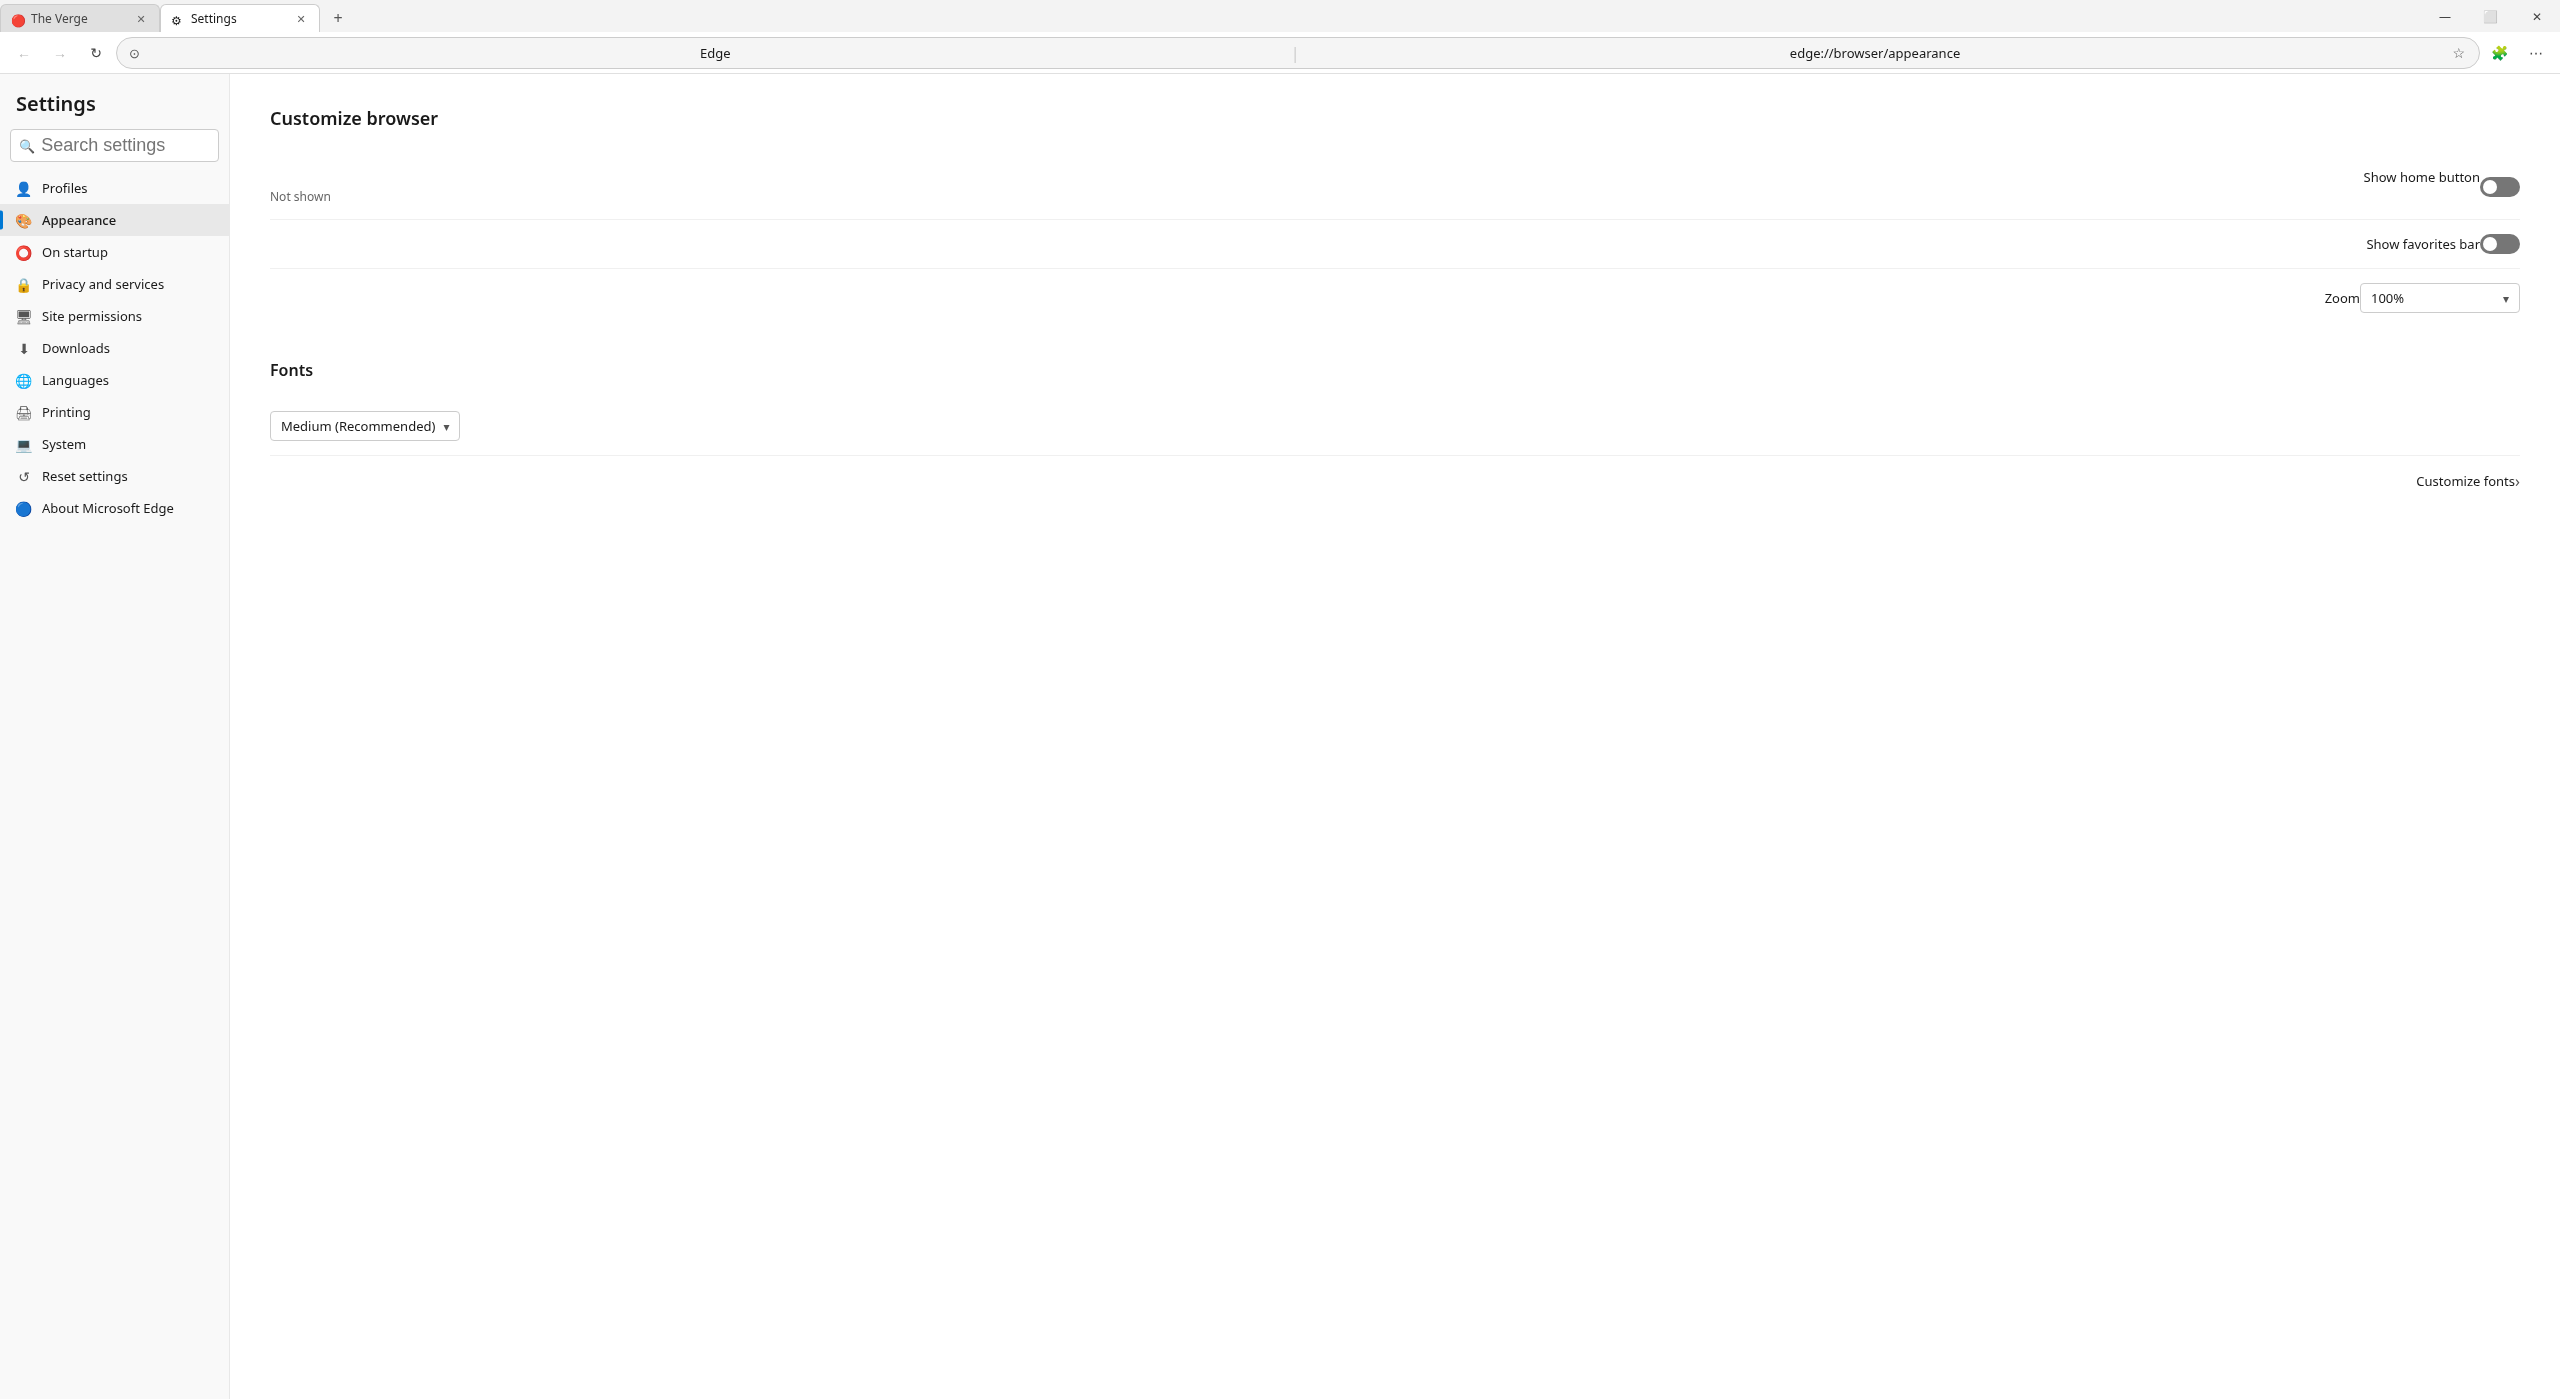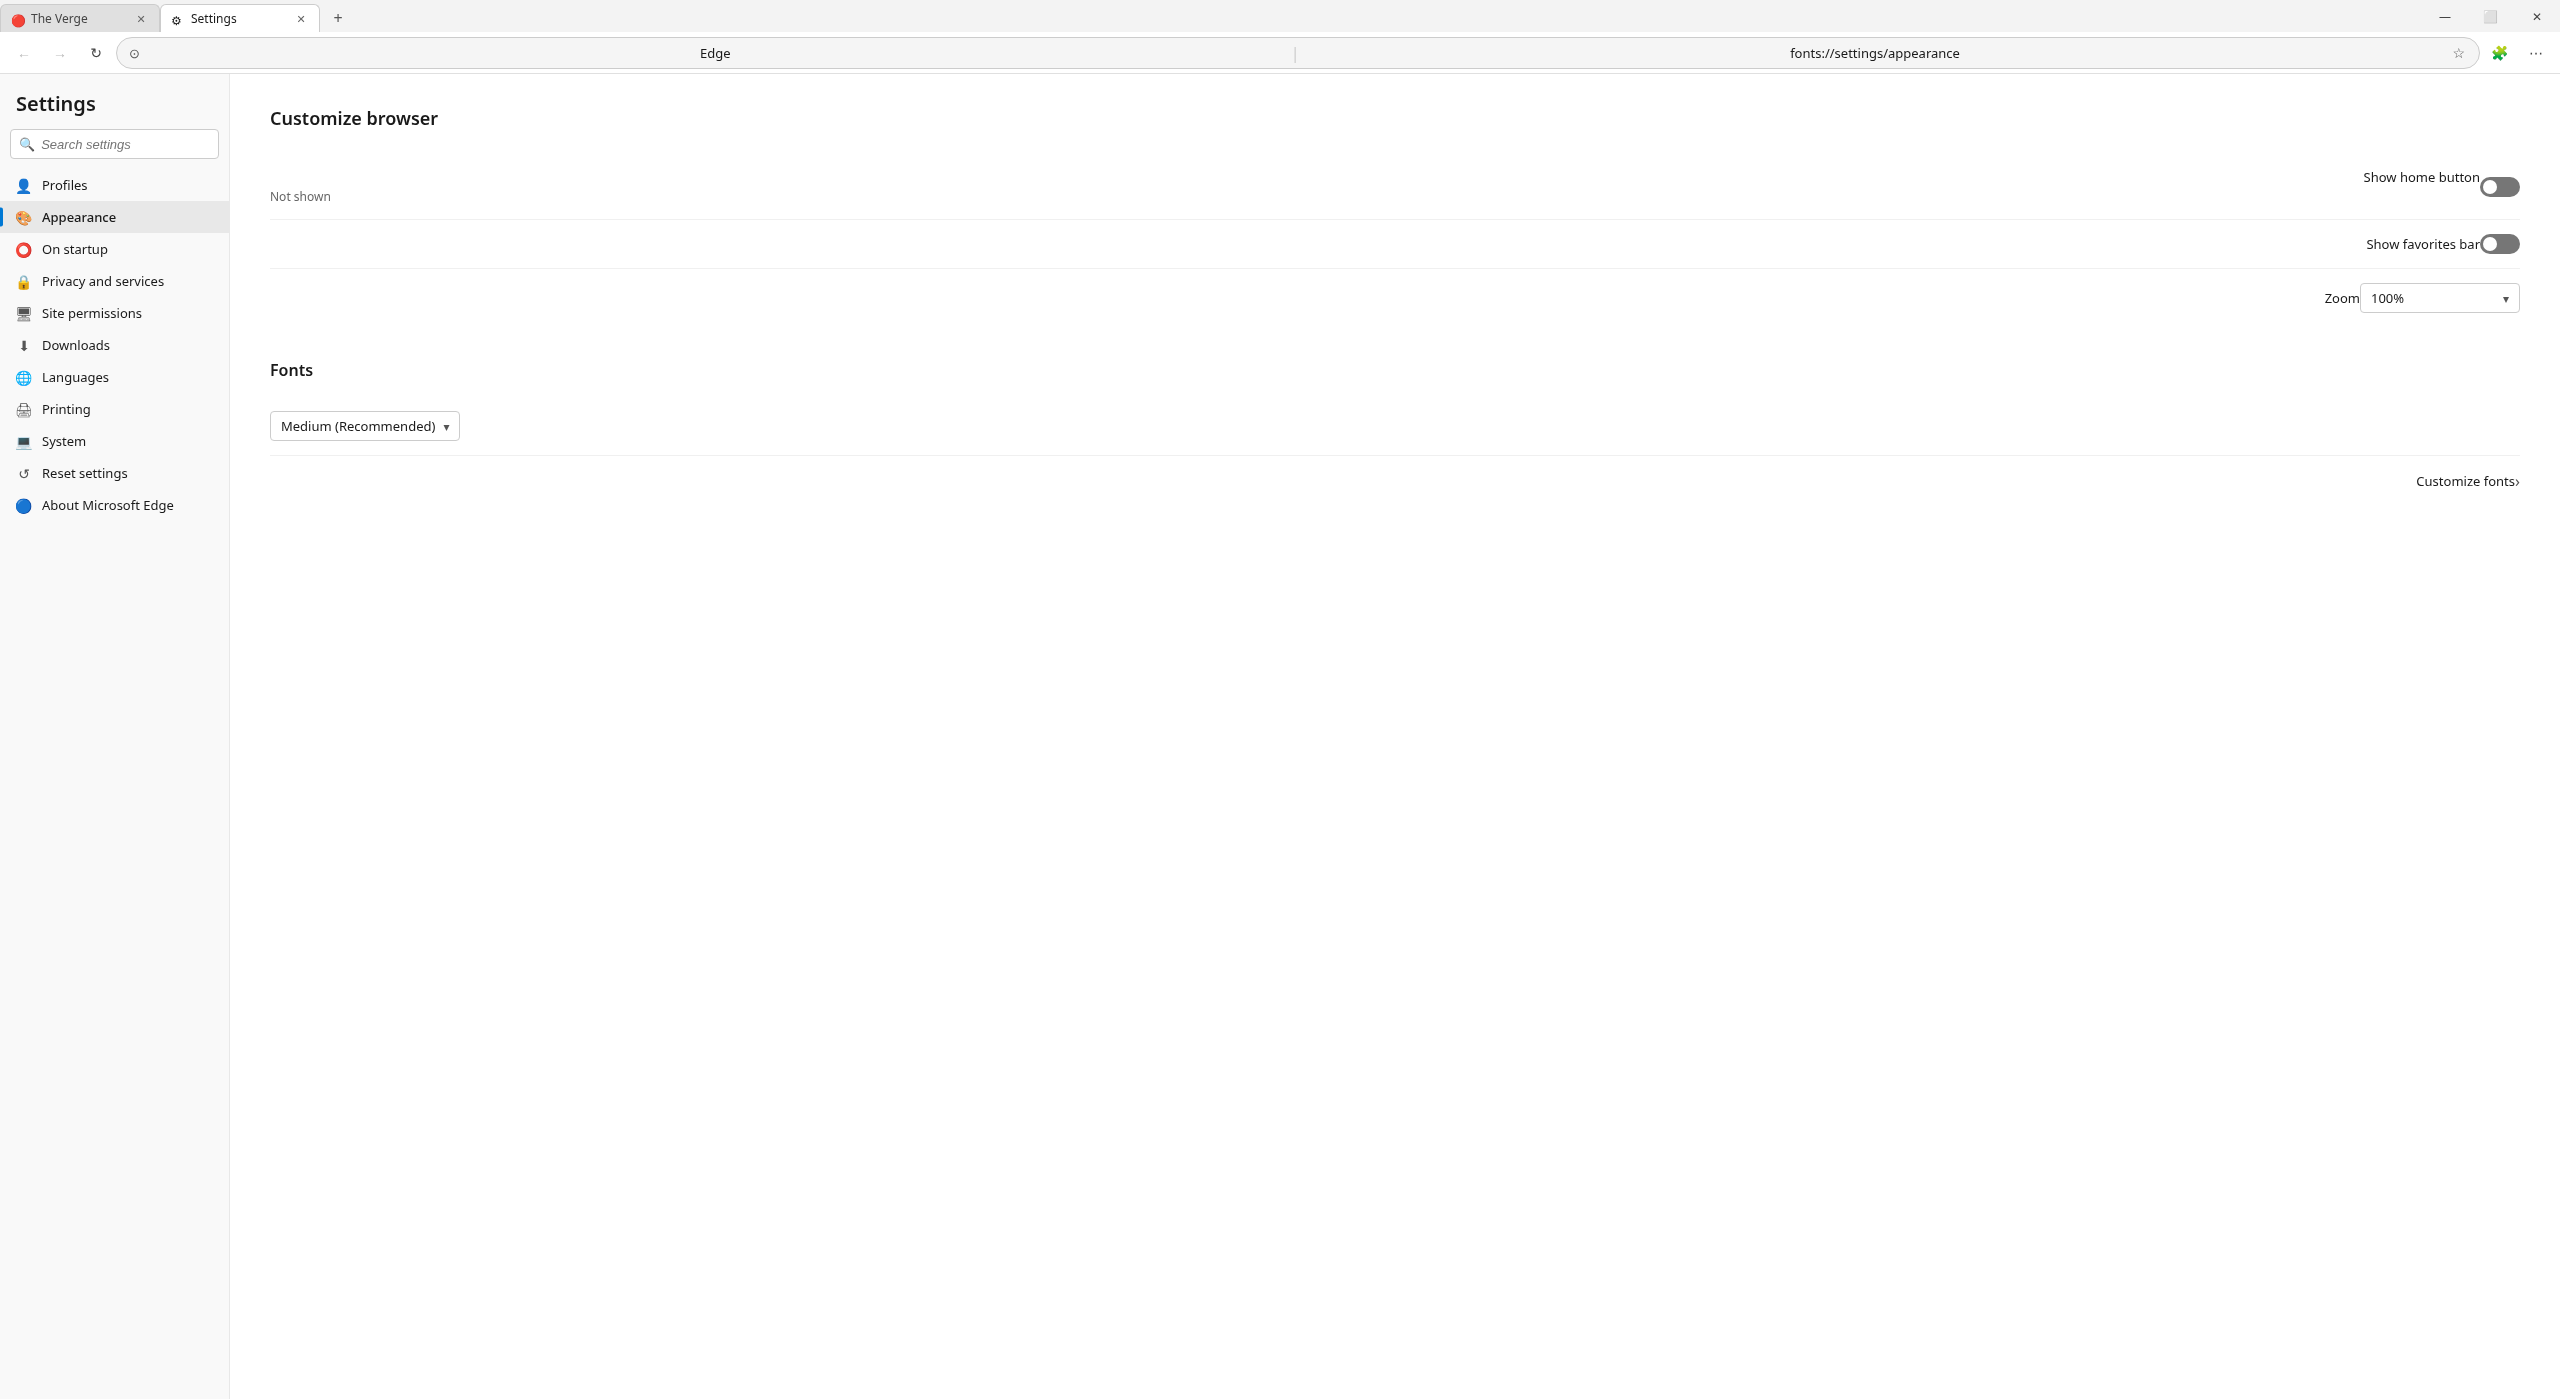--- a/index.html
+++ b/index.html
@@ -183,24 +183,23 @@
       border-radius: 4px;
       background: #fff;
       padding: 5px 8px;
       gap: 6px;
     }
     .search-box-icon { color: #666; font-size: 13px; }
     .search-box-input {
       border: none;
       outline: none;
       background: transparent;
-      font-size: 13px;
+      font-size: 18px;
       color: #1a1a1a;
       width: 100%;
-      font-style: italic;
     }
     .nav-item {
       display: flex;
       align-items: center;
       padding: 7px 16px;
       gap: 10px;
       cursor: pointer;
       color: #1a1a1a;
       font-size: 13px;
       position: relative;
@@ -354,21 +353,21 @@
 </div>
 
 <div class="toolbar">
   <div class="toolbar-btn disabled">←</div>
   <div class="toolbar-btn disabled">→</div>
   <div class="toolbar-btn">↻</div>
   <div class="address-bar">
     <span class="address-favicon">⊙</span>
     <span class="address-text">Edge</span>
     <span class="address-sep">|</span>
-    <span class="address-text">fonts://settings/appearance</span>
+    <span class="address-text">edge://browser/appearance</span>
     <span class="address-star">☆</span>
   </div>
   <div class="toolbar-btn">🧩</div>
   <div class="toolbar-btn">⋯</div>
 </div>
 
 <div class="browser-body">
 
   <div class="sidebar">
     <div class="sidebar-title">Settings</div>

